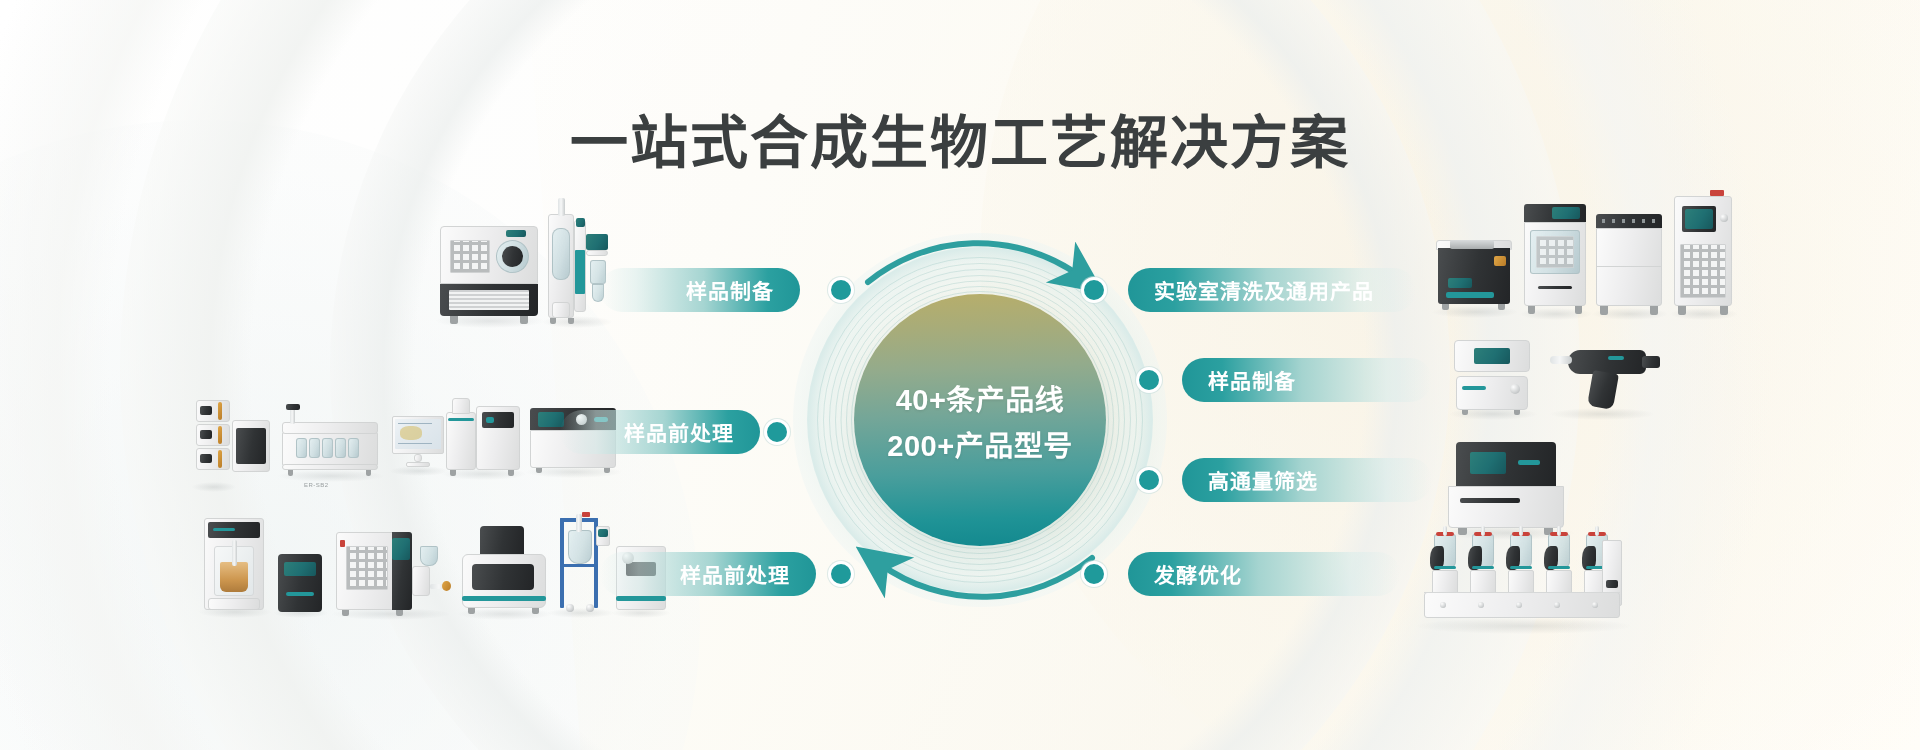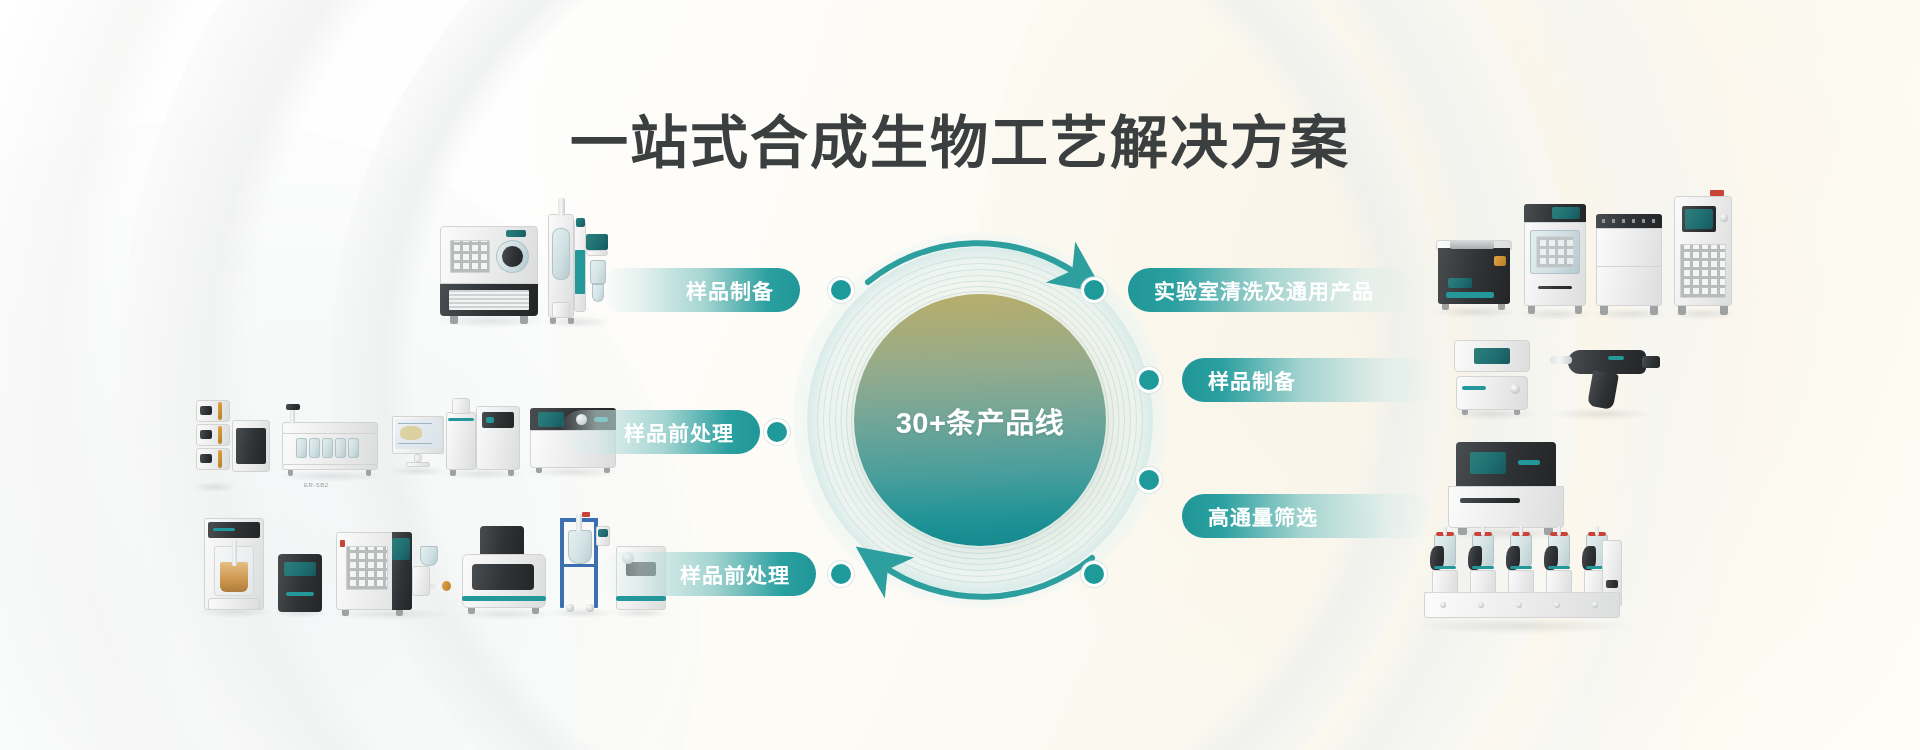--- a/index.html
+++ b/index.html
@@ -684,24 +684,27 @@
   </div>
 
   <div class="pill left" style="left:600px; top:552px; width:216px;">
     <span>样品前处理</span>
   </div>
 
   <div class="pill right" style="left:1182px; top:358px; width:250px;">
     <span>样品制备</span>
   </div>
 
-  <div class="pill right" style="left:1182px; top:458px; width:250px;margin-top:36px;">
+  <div class="pill right" style="left:1182px; top:458px; width:250px;">
     <span>高通量筛选</span>
   </div>
 
+  <div class="pill right" style="left:1128px; top:552px; width:272px;">
+    <span>发酵优化</span>
+  </div>
 
   <div id="hub">
     <div class="hub-outer-glow"></div>
     <div class="hub-pale-ring"></div>
 
     <div class="hub-thin-rings">
       <div class="tring" style="width:326px; height:326px;"></div>
       <div class="tring" style="width:314px; height:314px;"></div>
       <div class="tring" style="width:302px; height:302px;"></div>
       <div class="tring" style="width:290px; height:290px;"></div>
@@ -717,21 +720,22 @@
         </marker>
         <marker id="ah-l" markerWidth="9" markerHeight="9" refX="4" refY="4.2" orient="auto">
           <path d="M0,0 L9,4.2 L0,8.4 L2.4,4.2 Z" fill="#2e9f9f"></path>
         </marker>
       </defs>
       <path d="M 88,62 A 175,175 0 0 1 300,56" fill="none" stroke="#2e9f9f" stroke-width="6" stroke-linecap="round" marker-end="url(#ah-r)"></path>
       <path d="M 312,338 A 175,175 0 0 1 100,344" fill="none" stroke="#2e9f9f" stroke-width="6" stroke-linecap="round" marker-end="url(#ah-l)"></path>
     </svg>
 
     <div class="hub-core">
-      <div class="hub-line">30+条产品线</div>
+      <div class="hub-line">40+条产品线</div>
+      <div class="hub-line">200+产品型号</div>
     </div>
   </div>
 
   <div class="node-dot" style="left:828px; top:277px;"></div>
   <div class="node-dot" style="left:764px; top:419px;"></div>
   <div class="node-dot" style="left:828px; top:561px;"></div>
   <div class="node-dot" style="left:1081px; top:277px;"></div>
   <div class="node-dot" style="left:1136px; top:367px;"></div>
   <div class="node-dot" style="left:1136px; top:467px;"></div>
   <div class="node-dot" style="left:1081px; top:561px;"></div>

